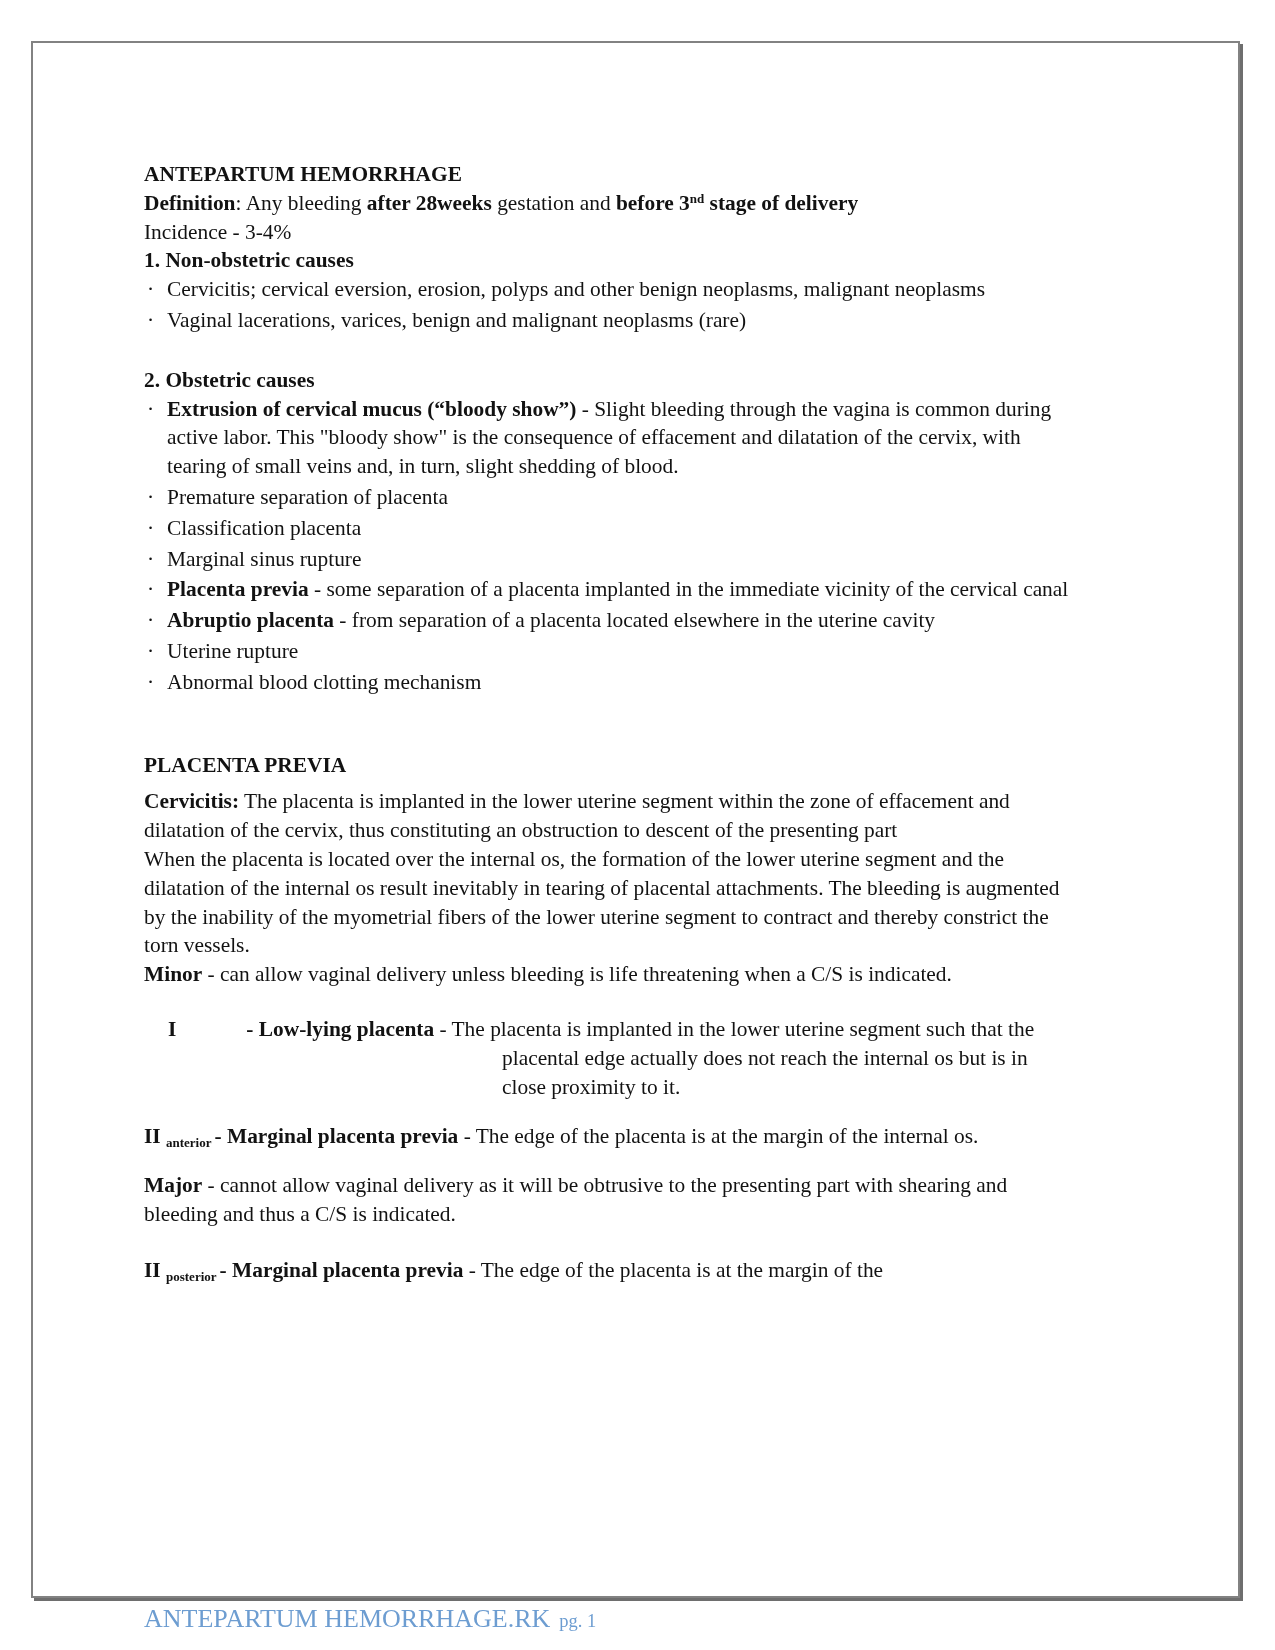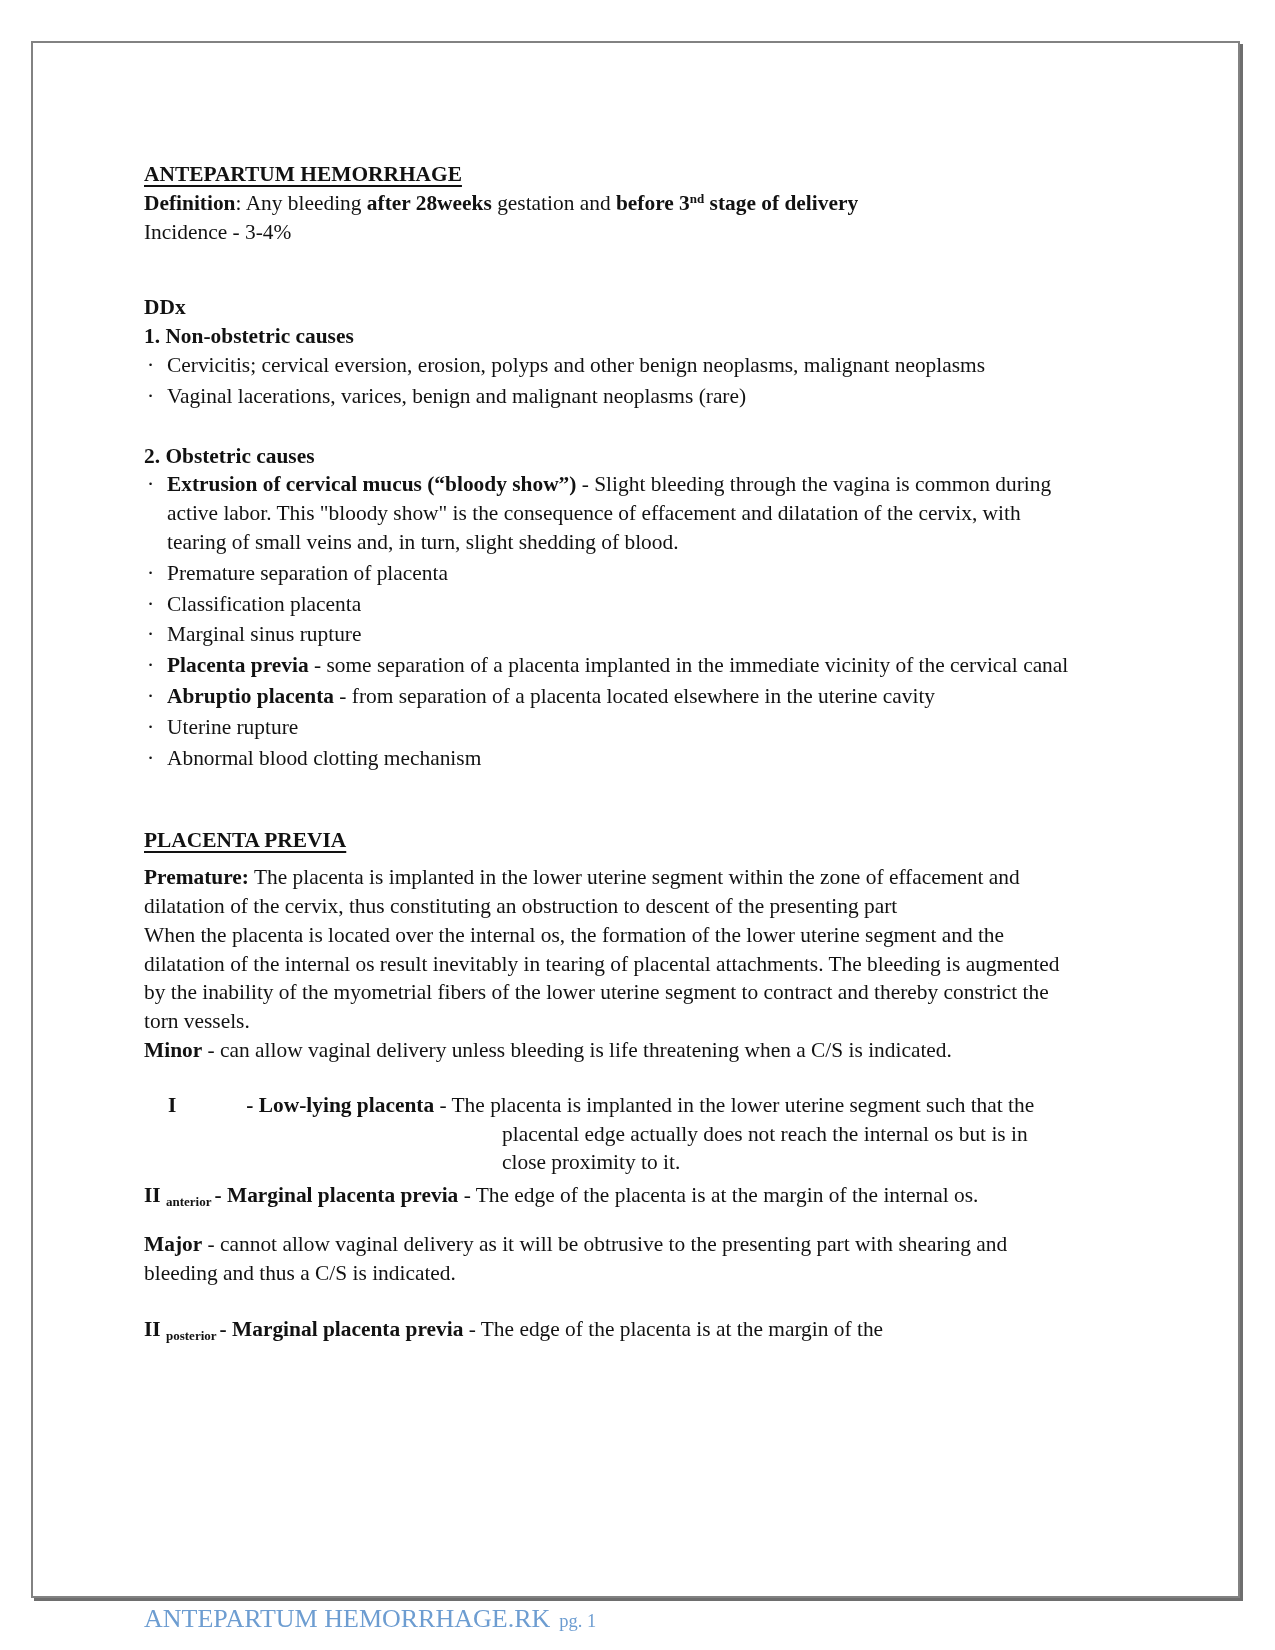--- a/index.html
+++ b/index.html
@@ -16,32 +16,32 @@
     background:#ffffff;
   }
   .content {
     position:absolute; left:144px; top:160px; width:932px;
     font-size:21.4px; line-height:28.8px;
   }
   .b { font-weight:bold;font-family:Liberation Serif, serif; }
   .sup { font-size:13px; vertical-align:7px; line-height:0; }
   .sub { font-size:13px; vertical-align:-4px; line-height:0; }
   .doc-heading { font-weight:bold; }
-  .doc-heading .hd { text-decoration:underline; text-decoration-thickness:2px; text-underline-offset:4px;text-align:center; }
+  .doc-heading .hd { text-decoration-thickness:2px; text-underline-offset:4px;text-align:center; }
   ul.bullets { list-style:none; margin:0; padding:0; }
   ul.bullets li { position:relative; padding-left:23px; margin:0; }
   ul.bullets li + li { margin-top:2px; }
   ul.bullets .marker { position:absolute; left:3px; top:0; }
   .mt-ddx { margin-top:47px; }
   .mt-obs { margin-top:31px; }
   .mt-pp { margin-top:54px; }
   .mt-def1 { margin-top:8px; }
   .mt-class { margin-top:30px; }
   .mt-one { margin-top:26px; }
-  .mt-iia { margin-top:4px; }
+  .mt-iia { margin-top:21px; }
   .mt-major { margin-top:20px; }
   .mt-iib { margin-top:27px; }
   .hang { padding-left:334px; text-indent:-334px;margin-left:24px; }
   .hang .tab { display:inline-block; width:70px; }
   .footer {
     position:absolute; left:144px; top:1604px;
     color:#6d9dd1; white-space:nowrap;
   }
   .footer .ftitle { font-size:26px; }
   .footer .fpage { font-size:18.5px; margin-left:9px; }
@@ -54,21 +54,20 @@
 <div class="content">
 
   <div class="doc-heading">
     <span class="hd">ANTEPARTUM HEMORRHAGE</span>
   </div>
 
   <div><span class="b">Definition</span><span>: Any bleeding </span><span class="b">after 28weeks</span><span> gestation and </span><span class="b">before 3</span><span class="b sup">nd</span><span class="b"> stage of delivery</span></div>
 
   <div>Incidence - 3-4%</div>
 
-  <div class="b mt-ddx">DDx</div>
 
   <div class="b">1. Non-obstetric causes</div>
 
   <ul class="bullets">
     <li>
       <span class="marker">·</span>
       <span><span>Cervicitis; cervical eversion, erosion, polyps and other benign neoplasms, malignant neoplasms</span></span>
     </li>
     <li>
       <span class="marker">·</span>
@@ -110,21 +109,21 @@
     <li>
       <span class="marker">·</span>
       <span><span>Abnormal blood clotting mechanism</span></span>
     </li>
   </ul>
 
   <div class="doc-heading mt-pp">
     <span class="hd">PLACENTA PREVIA</span>
   </div>
 
-  <div class="mt-def1"><span class="b">Premature:</span><span> The placenta is implanted in the lower uterine segment within the zone of effacement and dilatation of the cervix, thus constituting an obstruction to descent of the presenting part</span></div>
+  <div class="mt-def1"><span class="b">Cervicitis:</span><span> The placenta is implanted in the lower uterine segment within the zone of effacement and dilatation of the cervix, thus constituting an obstruction to descent of the presenting part</span></div>
   <div><span>When the placenta is located over the internal os, the formation of the lower uterine segment and the dilatation of the internal os result inevitably in tearing of placental attachments. The bleeding is augmented by the inability of the myometrial fibers of the lower uterine segment to contract and thereby constrict the torn vessels.</span></div>
 
 
   <div><span class="b">Minor</span><span> - can allow vaginal delivery unless bleeding is life threatening when a C/S is indicated.</span></div>
 
   <div class="hang mt-one">
     <span class="b">I</span><span class="tab"></span><span><span class="b">- Low-lying placenta</span><span> - The placenta is implanted in the lower uterine segment such that the placental edge actually does not reach the internal os but is in close proximity to it.</span></span>
   </div>
 
   <div class="mt-iia"><span class="b">II </span><span class="b sub">anterior </span><span class="b">- Marginal placenta previa</span><span> - The edge of the placenta is at the margin of the internal os.</span></div>

